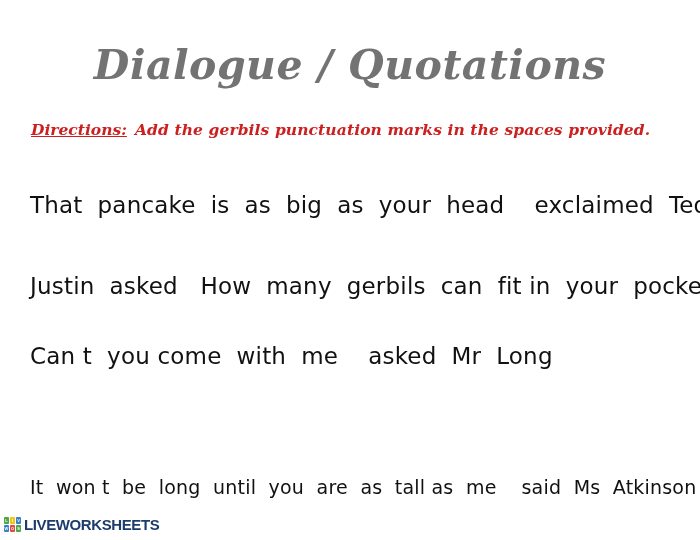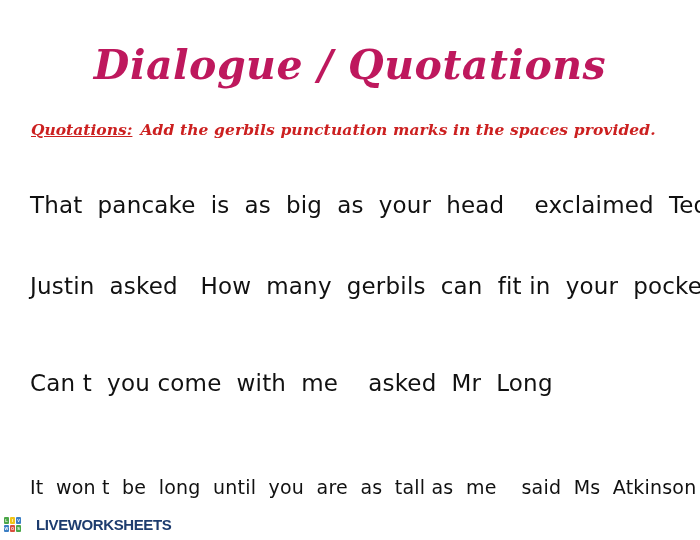--- a/index.html
+++ b/index.html
@@ -22,21 +22,21 @@
     background: #ffffff;
   }
 
   
   .title {
     position: absolute;
     left: 0;
     top: 44px;
     width: 700px;
     text-align: center;
-    color: #be185d;
+    color: #737373;
     font-family: "DejaVu Serif", serif;
     font-weight: bold;
     font-style: italic;
     font-size: 41px;
     letter-spacing: 0.5px;
     line-height: 1.05;
     white-space: nowrap;
   }
 
   
@@ -76,31 +76,31 @@
   .sentence.big {
     font-size: 23px;
     letter-spacing: 0.2px;
   }
   .sentence.small {
     font-size: 19px;
     letter-spacing: 0.2px;
   }
   .s1 { top: 193px; }
   .s2 { top: 274px; }
-  .s3 { top: 371px; }
+  .s3 { top: 344px; }
   .s4 { top: 437px; margin-top: 40px; }
 
   
   .lw-logo {
     position: absolute;
     left: 4px;
     top: 517px;
     display: flex;
     align-items: center;
-    gap: 15px;
+    gap: 3px;
   }
   .lw-mark {
     display: grid;
     grid-template-columns: repeat(3, 5px);
     grid-template-rows: repeat(2, 7px);
     gap: 1px;
     width: 17px;
     height: 15px;
   }
   .lw-cell {
@@ -131,21 +131,21 @@
   }
 </style>
 </head>
 <body>
 
 <div class="sheet">
 
   <div class="title">Dialogue / Quotations</div>
 
   <div class="directions-line">
-    <span class="directions-label">Quotations:</span><span class="directions-text">Add the gerbils punctuation marks in the spaces provided.</span>
+    <span class="directions-label">Directions:</span><span class="directions-text">Add the gerbils punctuation marks in the spaces provided.</span>
   </div>
 
   <div class="sentence big s1">That  pancake  is  as  big  as  your  head    exclaimed  Ted</div>
 
   <div class="sentence big s2">Justin  asked   How  many  gerbils  can  fit in  your  pocket</div>
 
   <div class="sentence big s3">Can t  you come  with  me    asked  Mr  Long</div>
 
   <div class="sentence small s4">It  won t  be  long  until  you  are  as  tall as  me    said  Ms  Atkinson</div>
 

